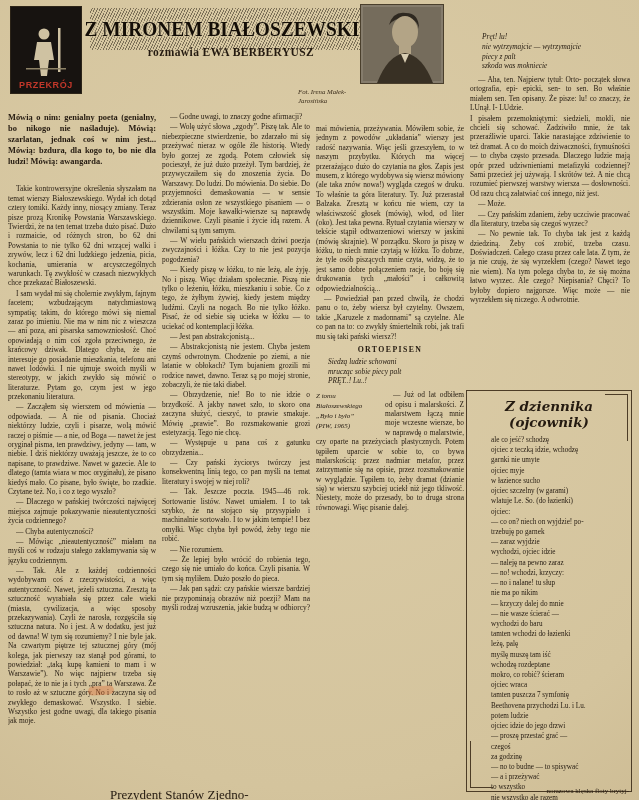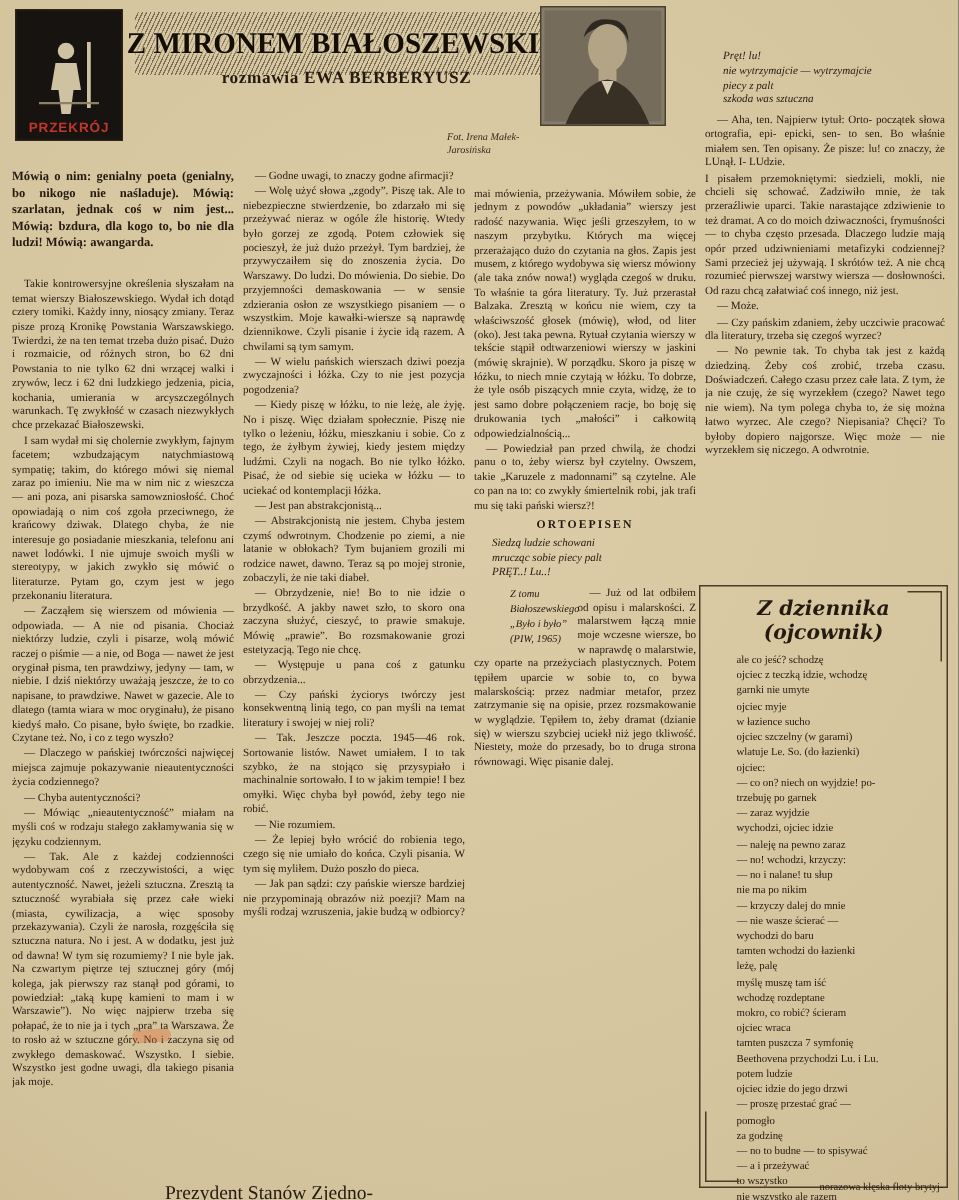--- a/index.html
+++ b/index.html
@@ -35,21 +35,21 @@
   #col3{left:316px;top:124px;width:148px;height:652px;}
   #col4{left:470px;top:30px;width:160px;height:356px;}
   .para{font-size:7.4px;line-height:1.27;text-align:justify;margin:0 0 1px;text-indent:8px;}
   .para.lead{font-weight:bold;font-size:8.4px;line-height:1.32;text-indent:0;margin-bottom:17px;}
   .para.cont{text-indent:0;}
   .para.poem-title{text-align:center;font-weight:bold;letter-spacing:1.4px;font-size:7.8px;
                    text-indent:0;margin:4px 0 2px;}
   .poem{margin:2px 0 4px;}
   .poem div{font-style:italic;font-size:7.4px;line-height:1.32;padding-left:12px;}
   .note{float:left;width:64px;margin:2px 5px 2px 0;font-style:italic;}
-  .note div{font-size:7px;line-height:1.4;margin-left:24px;}
+  .note div{font-size:7px;line-height:1.4;}
   
   .diary-box{position:absolute;left:466px;top:390px;width:166px;height:402px;box-sizing:border-box;
              border:1px solid #4c3c26;padding:5px 4px 4px 4px;}
   .diary-box::before{content:"";position:absolute;right:3px;top:3px;width:22px;height:46px;
              border-right:1px solid #4c3c26;border-top:1px solid #4c3c26;}
   .diary-box::after{content:"";position:absolute;left:3px;bottom:3px;width:22px;height:46px;
              border-left:1px solid #4c3c26;border-bottom:1px solid #4c3c26;}
   .diary-title{font-style:italic;font-weight:bold;font-size:13.5px;text-align:center;
                margin:2px 0 5px;font-family:"DejaVu Serif",serif;}
   .diary-lines{padding-left:20px;}
@@ -136,21 +136,21 @@
         <div>„Było i było”</div>
         <div>(PIW, 1965)</div>
       </div>
       <p class="para normal">— Już od lat odbiłem od opisu i malarskości. Z malarstwem łączą mnie moje wczesne wiersze, bo w naprawdę o malarstwie, czy oparte na przeżyciach plastycznych. Potem tępiłem uparcie w sobie to, co bywa malarskością: przez nadmiar metafor, przez zatrzymanie się na opisie, przez rozsmakowanie w wyglądzie. Tępiłem to, żeby dramat (dzianie się) w wierszu szybciej uciekł niż jego tkliwość. Niestety, może do przesady, bo to druga strona równowagi. Więc pisanie dalej.</p>
     </div>
   <div id="col4" class="col">
       <div class="poem">
         <div>Pręt! lu!</div>
         <div>nie wytrzymajcie — wytrzymajcie</div>
         <div>piecy z palt</div>
-        <div>szkoda was sztuczna</div>
+        <div>szkoda was mokniecie</div>
       </div>
       <p class="para normal">— Aha, ten. Najpierw tytuł: Orto- początek słowa ortografia, epi- epicki, sen- to sen. Bo właśnie miałem sen. Ten opisany. Że pisze: lu! co znaczy, że LUnął. I- LUdzie.</p>
       <p class="para cont">I pisałem przemokniętymi: siedzieli, mokli, nie chcieli się schować. Zadziwiło mnie, że tak przeraźliwie uparci. Takie narastające zdziwienie to też dramat. A co do moich dziwaczności, frymuśności — to chyba często przesada. Dlaczego ludzie mają opór przed udziwnieniami metafizyki codziennej? Sami przecież jej używają. I skrótów też. A nie chcą rozumieć pierwszej warstwy wiersza — dosłowności. Od razu chcą załatwiać coś innego, niż jest.</p>
       <p class="para normal">— Może.</p>
       <p class="para normal">— Czy pańskim zdaniem, żeby uczciwie pracować dla literatury, trzeba się czegoś wyrzec?</p>
       <p class="para normal">— No pewnie tak. To chyba tak jest z każdą dziedziną. Żeby coś zrobić, trzeba czasu. Doświadczeń. Całego czasu przez całe lata. Z tym, że ja nie czuję, że się wyrzekłem (czego? Nawet tego nie wiem). Na tym polega chyba to, że się można łatwo wyrzec. Ale czego? Niepisania? Chęci? To byłoby dopiero najgorsze. Więc może — nie wyrzekłem się niczego. A odwrotnie.</p>
     </div>
 
   <div class="diary-box">
     <div class="diary-title">Z dziennika (ojcownik)</div>
@@ -178,21 +178,21 @@
         <div>leżę, palę</div>
         <div>myślę muszę tam iść</div>
         <div>wchodzę rozdeptane</div>
         <div>mokro, co robić? ścieram</div>
         <div>ojciec wraca</div>
         <div>tamten puszcza 7 symfonię</div>
         <div>Beethovena przychodzi Lu. i Lu.</div>
         <div>potem ludzie</div>
         <div>ojciec idzie do jego drzwi</div>
         <div>— proszę przestać grać —</div>
-        <div>pomogło</div>
+        <div>czegoś</div>
         <div>za godzinę</div>
         <div>— no to budne — to spisywać</div>
         <div>— a i przeżywać</div>
         <div>to wszystko</div>
         <div>nie wszystko ale razem</div>
       </div>
   </div>
 
   <div class="footer-left">Prezydent Stanów Zjedno-</div>
   <div class="footer-right">norazowa klęska floty brytyj-</div>

